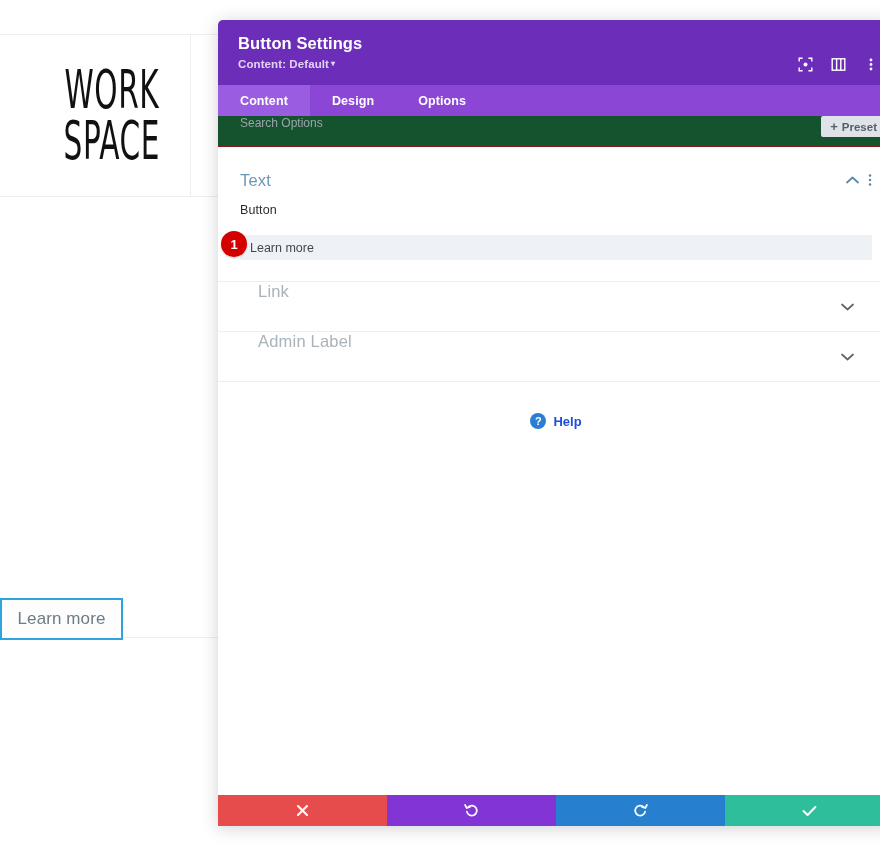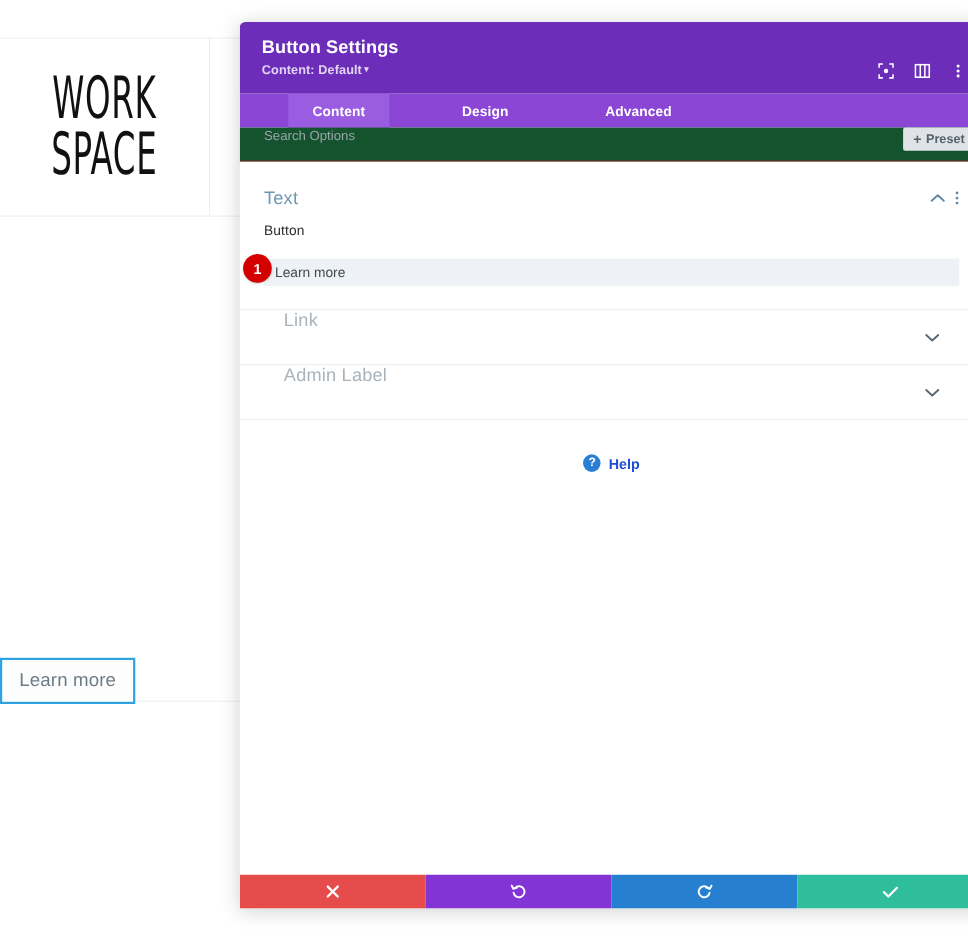--- a/index.html
+++ b/index.html
@@ -42,21 +42,21 @@
   .bg-vrule.v1 { left: 190px; }
 
   .logo-box {
     position: absolute;
     left: 0px;
     top: 35px;
     width: 190px;
     height: 161px;
     display: flex;
     align-items: center;
-    justify-content: center;
+    justify-content: flex-end;
   }
   .logo-text {
     font-family: "Liberation Sans Narrow", "DejaVu Sans Condensed", "Liberation Sans", sans-serif;
     font-size: 53px;
     line-height: 0.96;
     letter-spacing: 1px;
     color: #111111;
     text-align: center;
     font-weight: 300;
     transform: scaleX(0.62);
@@ -147,21 +147,20 @@
   .tab {
     padding: 16px 22px;
     display: flex;
     align-items: center;
     justify-content: center;
     color: #ffffff;
     font-size: 12.5px;
     font-weight: bold;
     cursor: pointer;
     letter-spacing: .1px;
-    margin-left: 44px;
   }
   .tab.active { background: #9a5ce0; }
 
   
   .searchbar {
     background: #14532d;
     height: 31px;
     display: flex;
     align-items: flex-start;
     padding: 0 8px 0 22px;
@@ -364,21 +363,21 @@
     </div>
 
     <div class="tabs">
       <div class="tab active">
           <span>Content</span>
         </div>
       <div class="tab">
           <span>Design</span>
         </div>
       <div class="tab">
-          <span>Advanced</span>
+          <span>Options</span>
         </div>
     </div>
 
     <div class="searchbar">
       <input class="search-input" type="text" placeholder="Search Options" style="">
       <div class="filter-btn">
         <span class="plus">+</span>
         <span>Preset</span>
       </div>
     </div>

